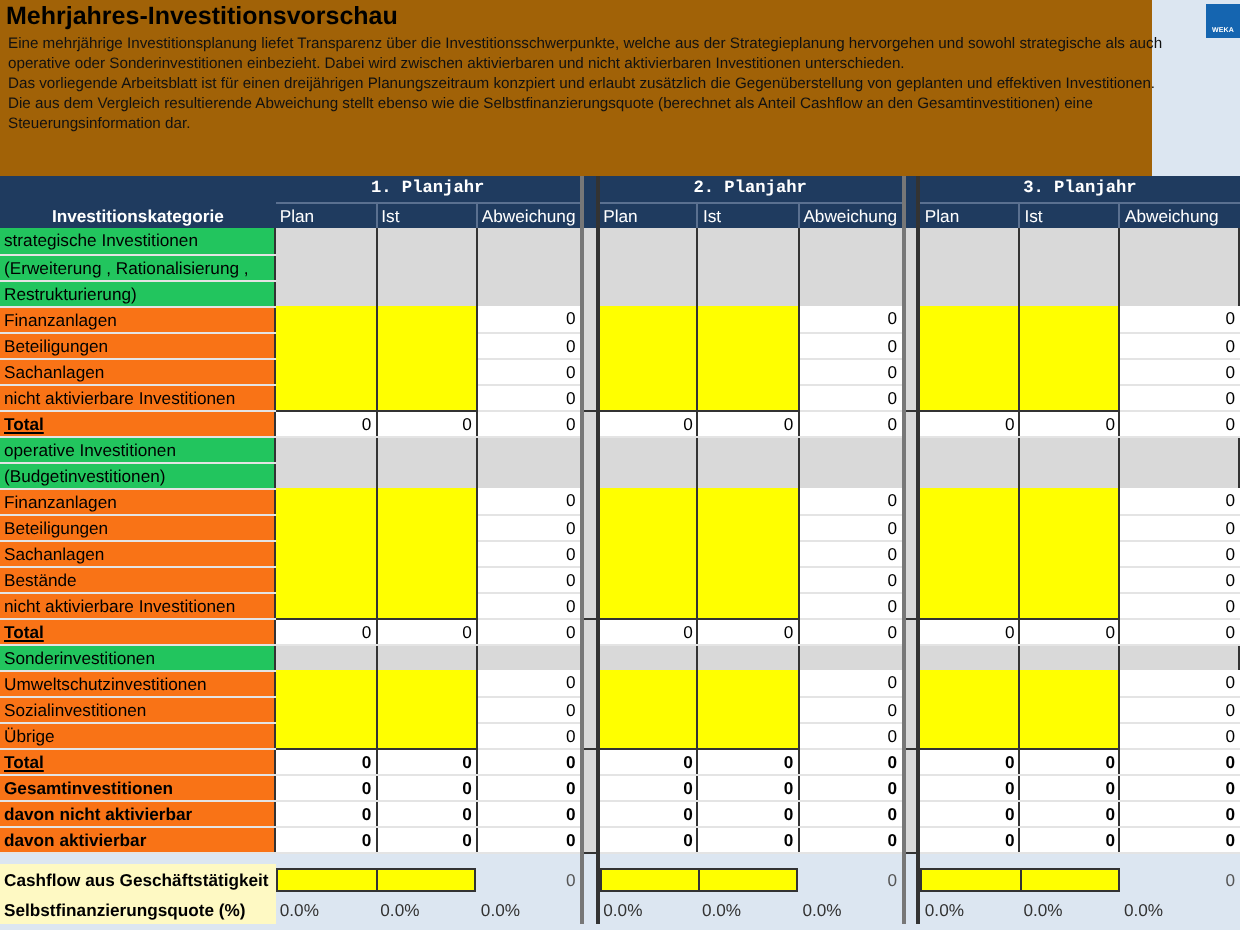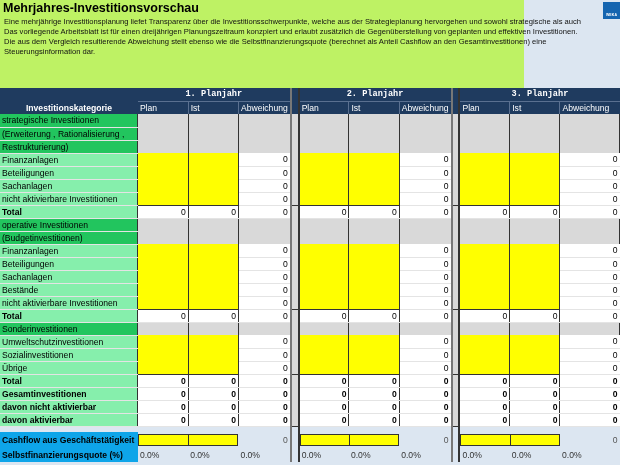--- a/index.html
+++ b/index.html
@@ -1,64 +1,65 @@
 <!DOCTYPE html>
 <html><head>
 <meta charset="utf-8">
 <style>
   * { box-sizing: border-box; margin: 0; padding: 0; }
   html, body { width: 620px; height: 465px; overflow: hidden; background: #dce6f1; }
   body { font-family: "Liberation Sans", sans-serif; font-size: 9px; color: #000; position: relative; }
 
-  .intro { position: absolute; left: 0; top: 0; width: 524px; height: 88px; background: #bef264; }
+  .intro { position: absolute; left: 0; top: 0; width: 576px; height: 88px; background: #a16207; }
   .title { position: absolute; left: 3px; top: 1px; font-size: 12.5px; font-weight: bold; color: #000; }
   .desc { position: absolute; left: 4px; top: 17px; width: 600px; font-size: 7.6px; line-height: 10.1px; color: #111; }
   .desc div { white-space: nowrap; }
   .logo { position: absolute; left: 603px; top: 2px; width: 17px; height: 17px; background: #1565b0; color: #fff; font-size: 3.5px; font-weight: bold; display: flex; align-items: flex-end; justify-content: center; padding-bottom: 2px; letter-spacing: 0.1px; }
 
   table.grid { position: absolute; left: 0; top: 88px; border-collapse: collapse; table-layout: fixed; }
   table.grid td { padding: 0 2px; height: 13px; font-size: 8.6px; overflow: hidden; white-space: nowrap; line-height: 12px; }
 
   .hdr td { background: #1f3b5f; color: #fff; text-align: center; }
   .hdr .yr { text-align: center; font-weight: bold; border-bottom: 1px solid #5a7090; font-family: Liberation Mono, monospace; }
   .hdr .sub { text-align: left; border-right: 1px solid #5a7090; }
   .hdr .cat { font-weight: bold; vertical-align: bottom; }
 
-  td.lab { background: #86efac; border-bottom: 1px solid #e4e4e4; }
+  td.lab { background: #f97316; border-bottom: 1px solid #e4e4e4; }
   td.grp { background: #22c55e; }
   td.yellow { background: #ffff00; border-left: 1px solid #333; border-right: 1px solid #333; }
   td.val { background: #fff; text-align: right; border-bottom: 1px solid #e4e4e4; border-left: 1px solid #333; }
   td.gcell { background: #d9d9d9; border-left: 1px solid #333; border-right: 1px solid #333; }
   td.gap { background: #d9d9d9; border-left: 2px solid #777; border-right: 2px solid #333; padding: 0; }
   td.gap-h { background: #1f3b5f; border-left: 2px solid #777; border-right: 2px solid #333; padding: 0; }
   td.gap-b { background: #dce6f1; border-left: 2px solid #777; border-right: 2px solid #333; padding: 0; }
 
   tr.total td { border-top: 1px solid #333; }
-  tr.total td.lab { font-weight: bold; }
+  tr.total td.lab { font-weight: bold; text-decoration: underline; }
   tr.bold td.lab, tr.bold td.val { font-weight: bold; }
   tr.bold td.vnum { font-weight: bold; }
   td.vnum { background: #fff; text-align: right; border-left: 1px solid #333; border-bottom: 1px solid #e4e4e4; }
 
   tr.spacer td { height: 6px; background: #dce6f1; border: none; }
   tr.spacer td.gap-b { border-left: 2px solid #777; border-right: 2px solid #333; }
   tr.foot td { background: #dce6f1; height: 15px; }
-  tr.foot td.lab { background: #0ea5e9; font-weight: bold; border: none; }
+  tr.foot td.lab { background: #fef9c3; font-weight: bold; border: none; }
   tr.foot td.yel-box { background: #dce6f1; padding: 1px 0; }
   .ybox { background: #ffff00; border: 1px solid #333; height: 12px; }
   tr.foot td.fval { text-align: right; color: #555; border-left: none; }
   tr.foot td.pct { text-align: left; color: #333; }
   tr.first-foot td { border-top: 1px solid #333; }
 </style>
 </head>
 <body>
 
 <div class="intro">
   <div class="title">Mehrjahres-Investitionsvorschau</div>
   <div class="desc">
     <div>Eine mehrjährige Investitionsplanung  liefet Transparenz über die Investitionsschwerpunkte, welche aus der Strategieplanung hervorgehen und sowohl strategische als auch</div>
+    <div>operative oder Sonderinvestitionen einbezieht. Dabei wird zwischen aktivierbaren und nicht aktivierbaren Investitionen unterschieden.</div>
     <div>Das vorliegende Arbeitsblatt ist für einen dreijährigen Planungszeitraum konzpiert und erlaubt zusätzlich die Gegenüberstellung von geplanten und effektiven Investitionen.</div>
     <div>Die aus dem Vergleich resultierende Abweichung stellt ebenso wie die Selbstfinanzierungsquote (berechnet als Anteil Cashflow an den Gesamtinvestitionen) eine</div>
     <div>Steuerungsinformation dar.</div>
   </div>
   <div class="logo">WEKA</div>
 </div>
 
 <table class="grid">
   <colgroup>
     <col style="width:138px">

